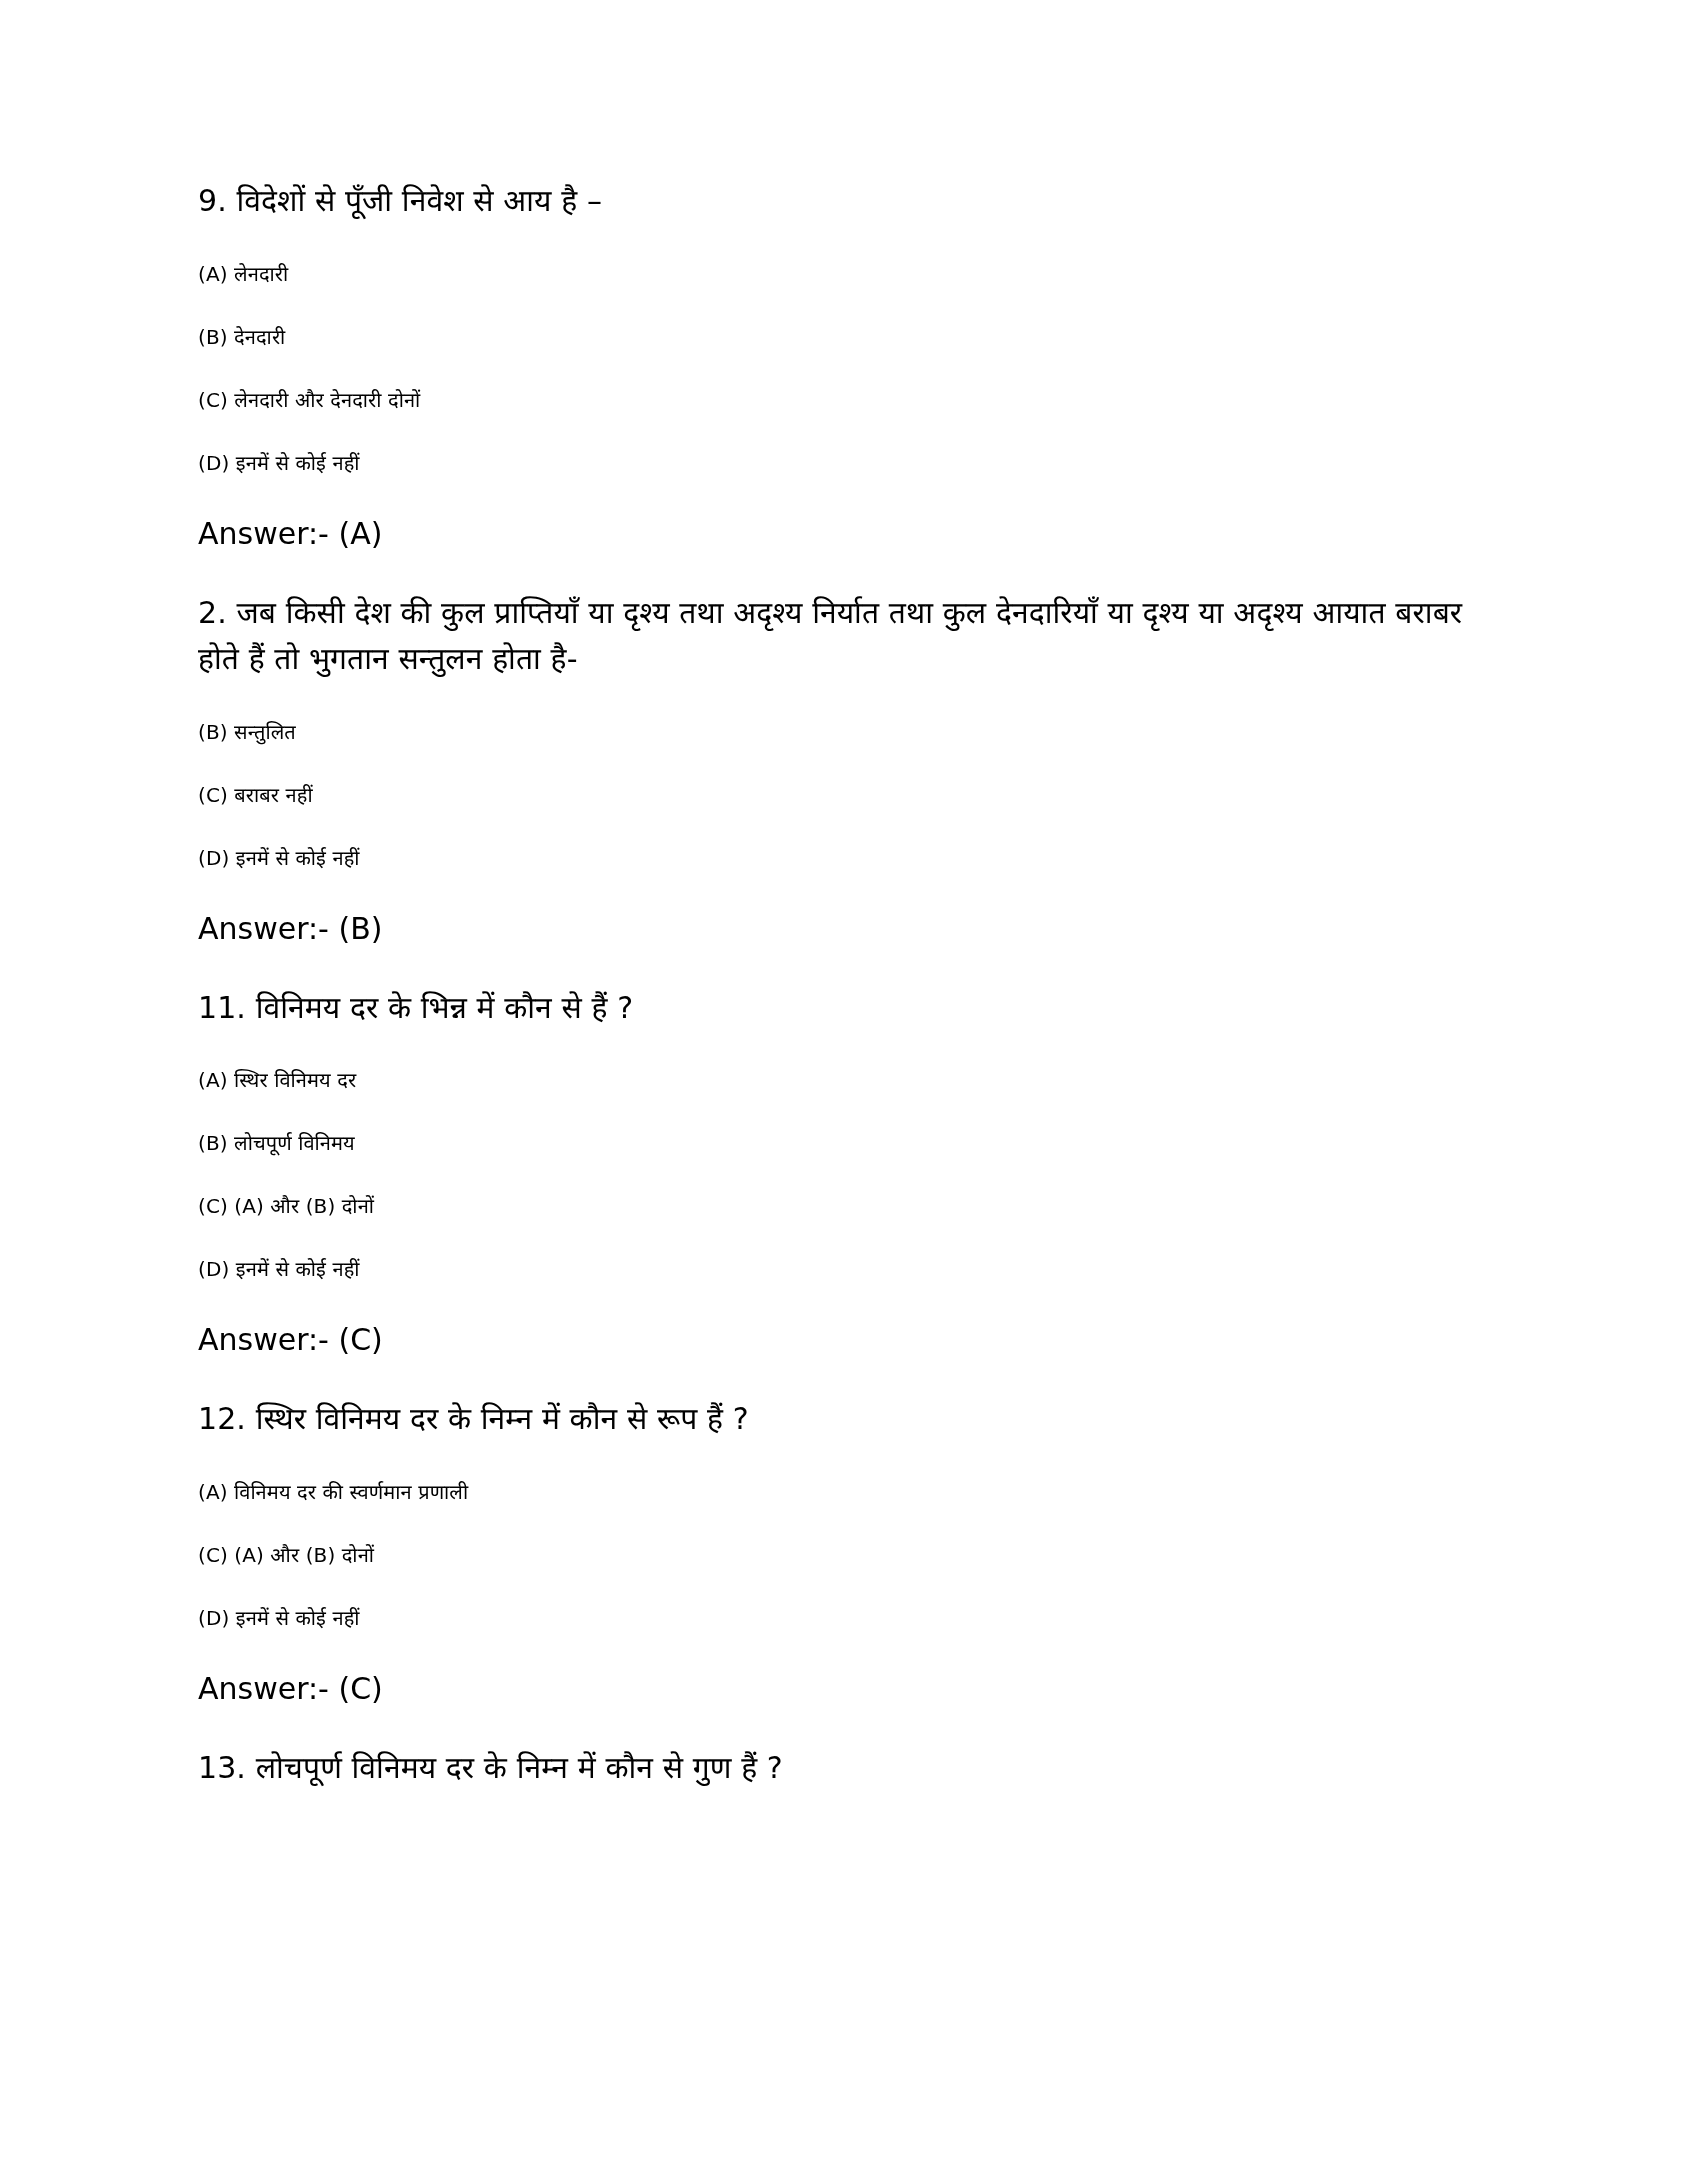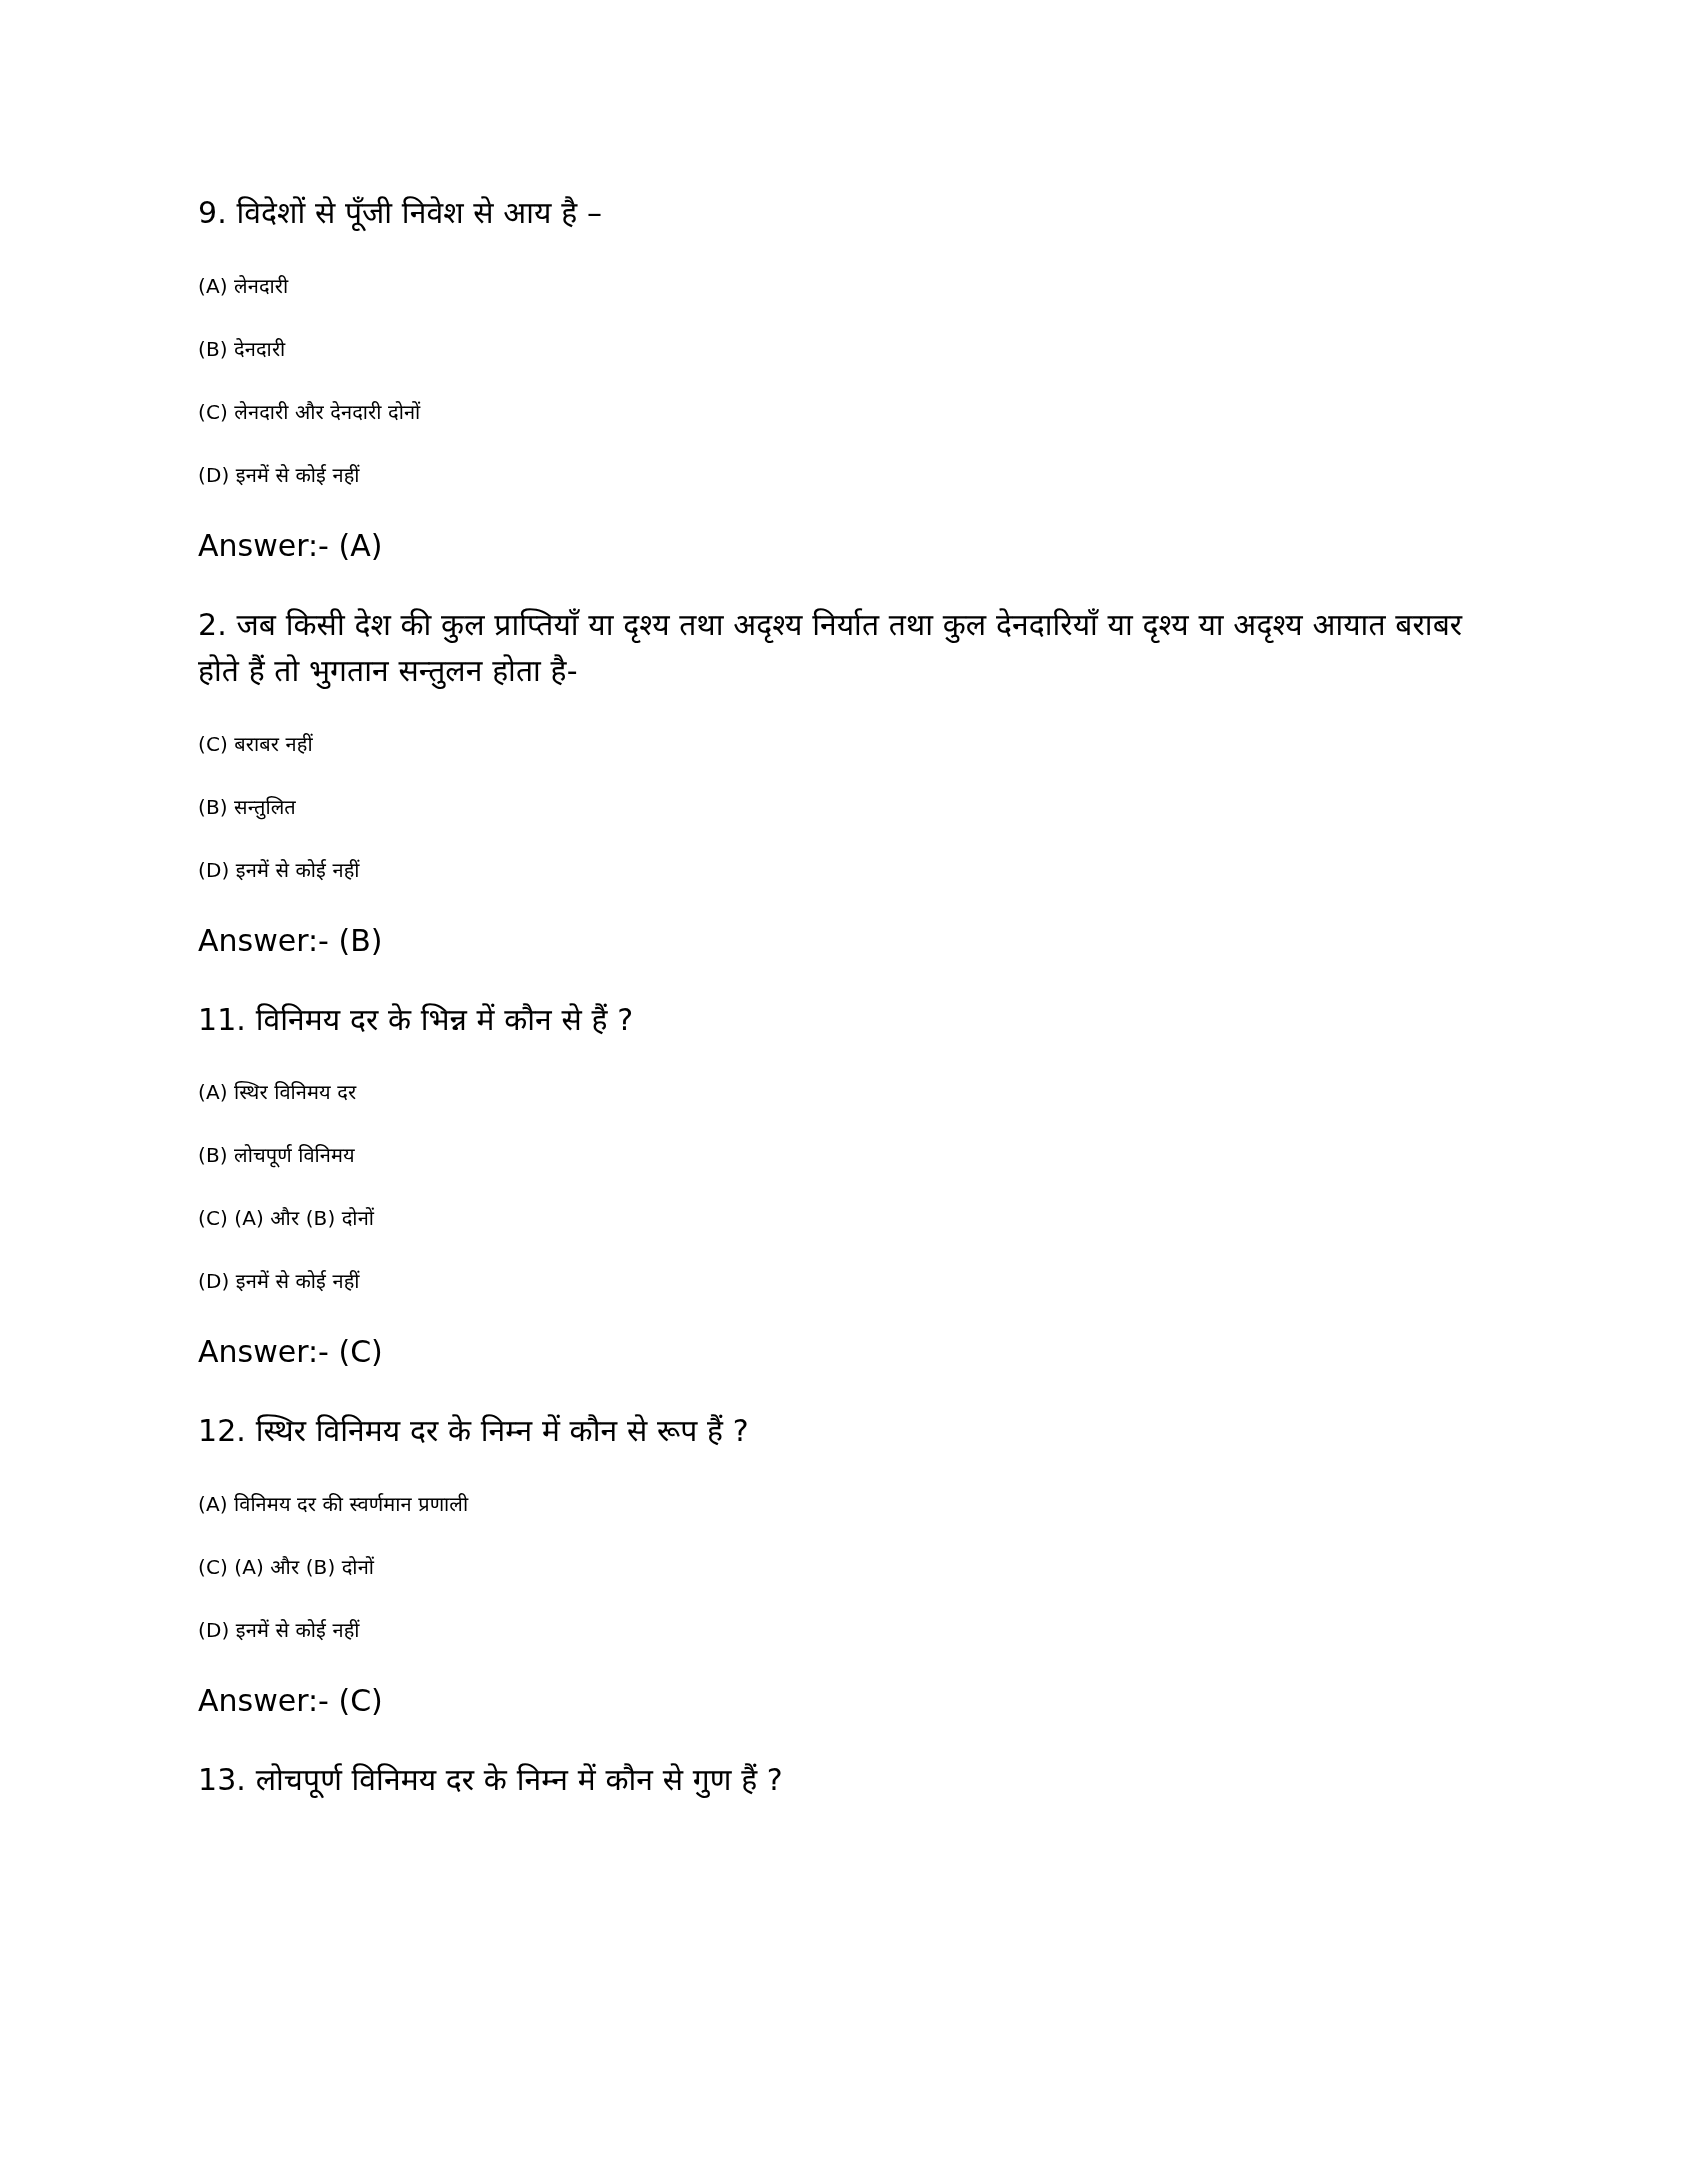--- a/index.html
+++ b/index.html
@@ -18,21 +18,21 @@
     width: 1683px;
     min-height: 2178px;
     box-sizing: border-box;
     padding: 178px 208px 119px 198px;
     background: #ffffff;
   }
   .doc-body {
     max-width: 1277px;
   }
   .q-block {
-    margin: 12px 0 0 0;
+    margin: 0 0 0 0;
   }
   .question {
     font-size: 30px;
     line-height: 1.55;
     margin: 0 0 34px 0;
     color: #000;
     letter-spacing: 0.1px;
   }
   .option {
     font-size: 20px;
@@ -70,22 +70,22 @@
       <p class="option">(C) लेनदारी और देनदारी दोनों</p>
       <p class="option">(D) इनमें से कोई नहीं</p>
       <p class="answer">
         <span class="ans-label">Answer:-</span>
         <span class="ans-value">(A)</span>
       </p>
     </div>
 
     <div class="q-block">
       <p class="question">2. जब किसी देश की कुल प्राप्तियाँ या दृश्य तथा अदृश्य निर्यात तथा कुल देनदारियाँ या दृश्य या अदृश्य आयात बराबर होते हैं तो भुगतान सन्तुलन होता है-</p>
+      <p class="option">(B) सन्तुलित</p>
       <p class="option">(C) बराबर नहीं</p>
-      <p class="option">(B) सन्तुलित</p>
       <p class="option">(D) इनमें से कोई नहीं</p>
       <p class="answer">
         <span class="ans-label">Answer:-</span>
         <span class="ans-value">(B)</span>
       </p>
     </div>
 
     <div class="q-block">
       <p class="question">11. विनिमय दर के भिन्न में कौन से हैं ?</p>
       <p class="option">(A) स्थिर विनिमय दर</p>

